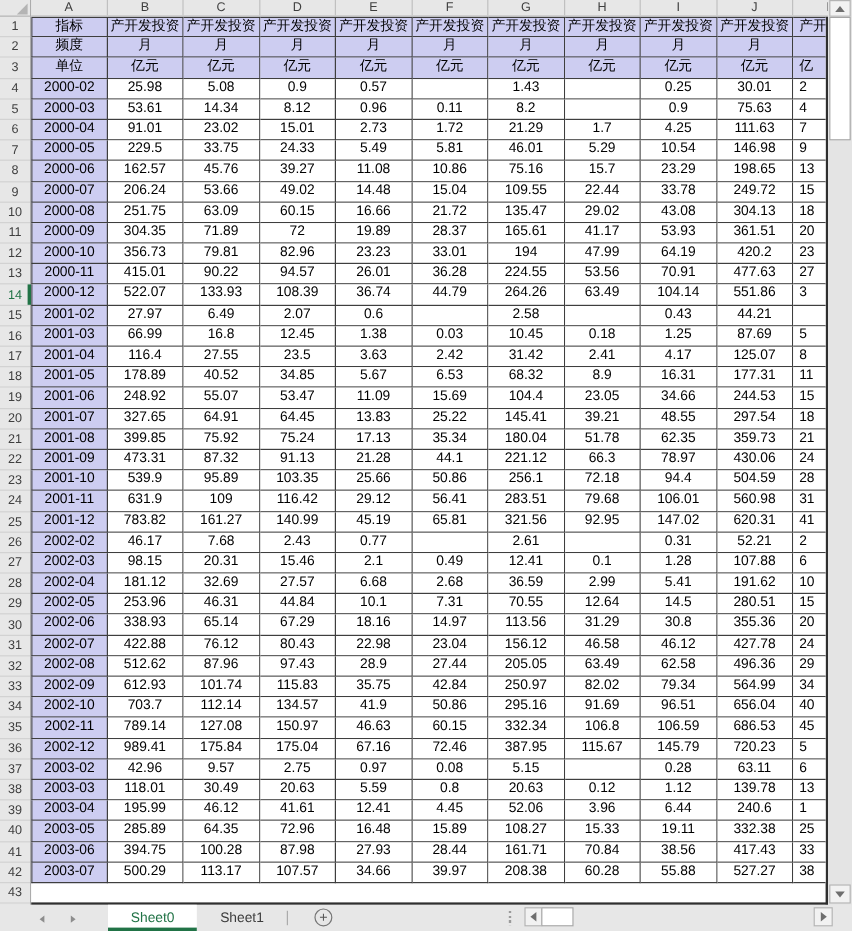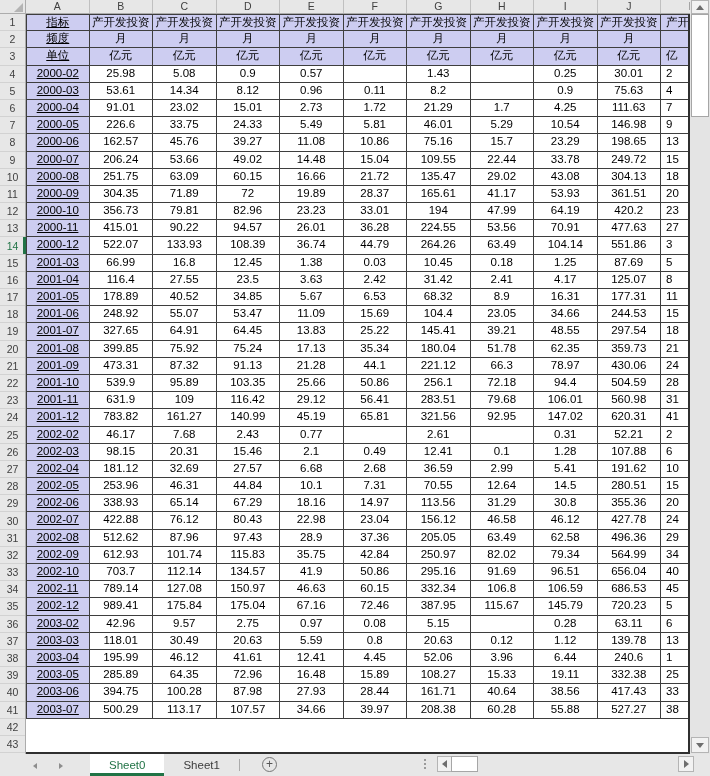--- a/index.html
+++ b/index.html
@@ -27,21 +27,21 @@
   .rowhdr.sel::after{content:"";position:absolute;right:-1px;top:0;bottom:0;width:3px;background:#217346;}
 
   
   .grid{position:absolute;left:26px;top:14px;width:664px;height:740px;overflow:hidden;
     background:#fff;box-sizing:border-box;border-right:2px solid #2F2F2F;border-bottom:2px solid #2F2F2F;}
   .row{display:flex;height:17.2px;}
   .row:first-child .c{border-top:1px solid #3E3E3E;}
   .c{flex:0 0 63.5px;width:63.5px;box-sizing:border-box;border-right:1px solid #3E3E3E;
     border-bottom:1px solid #3E3E3E;font-size:11.5px;line-height:15.5px;text-align:center;
     color:#000;background:#fff;overflow:hidden;white-space:nowrap;}
-  .c.colA{border-left:1px solid #3E3E3E;text-decoration:underline;}
+  .c.colA{border-left:1px solid #3E3E3E;}
   .c.hdrfill{background:#CDCDF1;}
   .c.k{text-align:left;padding-left:5px;}
 
   
   .vscroll{position:absolute;left:690px;top:0;width:20px;height:754px;background:#E4E4E4;}
   .vbtn{position:absolute;left:1px;width:18px;height:14px;background:#F2F2F2;
     border:1px solid #B4B4B4;box-sizing:border-box;display:flex;align-items:center;justify-content:center;}
   .vbtn.up{top:0;}
   .vbtn.down{top:737px;height:16px;}
   .vthumb{position:absolute;left:1px;top:14px;width:18px;height:103px;background:#FFFFFF;
@@ -217,21 +217,21 @@
         <div class="c">2.73</div>
         <div class="c">1.72</div>
         <div class="c">21.29</div>
         <div class="c">1.7</div>
         <div class="c">4.25</div>
         <div class="c">111.63</div>
         <div class="c k">7</div>
       </div>
       <div class="row">
         <div class="c hdrfill colA">2000-05</div>
-        <div class="c">226.6</div>
+        <div class="c">229.5</div>
         <div class="c">33.75</div>
         <div class="c">24.33</div>
         <div class="c">5.49</div>
         <div class="c">5.81</div>
         <div class="c">46.01</div>
         <div class="c">5.29</div>
         <div class="c">10.54</div>
         <div class="c">146.98</div>
         <div class="c k">9</div>
       </div>
@@ -320,20 +320,33 @@
         <div class="c">108.39</div>
         <div class="c">36.74</div>
         <div class="c">44.79</div>
         <div class="c">264.26</div>
         <div class="c">63.49</div>
         <div class="c">104.14</div>
         <div class="c">551.86</div>
         <div class="c k">3</div>
       </div>
       <div class="row">
+        <div class="c hdrfill colA">2001-02</div>
+        <div class="c">27.97</div>
+        <div class="c">6.49</div>
+        <div class="c">2.07</div>
+        <div class="c">0.6</div>
+        <div class="c"></div>
+        <div class="c">2.58</div>
+        <div class="c"></div>
+        <div class="c">0.43</div>
+        <div class="c">44.21</div>
+        <div class="c k"></div>
+      </div>
+      <div class="row">
         <div class="c hdrfill colA">2001-03</div>
         <div class="c">66.99</div>
         <div class="c">16.8</div>
         <div class="c">12.45</div>
         <div class="c">1.38</div>
         <div class="c">0.03</div>
         <div class="c">10.45</div>
         <div class="c">0.18</div>
         <div class="c">1.25</div>
         <div class="c">87.69</div>
@@ -533,21 +546,21 @@
         <div class="c">46.12</div>
         <div class="c">427.78</div>
         <div class="c k">24</div>
       </div>
       <div class="row">
         <div class="c hdrfill colA">2002-08</div>
         <div class="c">512.62</div>
         <div class="c">87.96</div>
         <div class="c">97.43</div>
         <div class="c">28.9</div>
-        <div class="c">37.36</div>
+        <div class="c">27.44</div>
         <div class="c">205.05</div>
         <div class="c">63.49</div>
         <div class="c">62.58</div>
         <div class="c">496.36</div>
         <div class="c k">29</div>
       </div>
       <div class="row">
         <div class="c hdrfill colA">2002-09</div>
         <div class="c">612.93</div>
         <div class="c">101.74</div>
@@ -652,21 +665,21 @@
         <div class="c k">25</div>
       </div>
       <div class="row">
         <div class="c hdrfill colA">2003-06</div>
         <div class="c">394.75</div>
         <div class="c">100.28</div>
         <div class="c">87.98</div>
         <div class="c">27.93</div>
         <div class="c">28.44</div>
         <div class="c">161.71</div>
-        <div class="c">40.64</div>
+        <div class="c">70.84</div>
         <div class="c">38.56</div>
         <div class="c">417.43</div>
         <div class="c k">33</div>
       </div>
       <div class="row">
         <div class="c hdrfill colA">2003-07</div>
         <div class="c">500.29</div>
         <div class="c">113.17</div>
         <div class="c">107.57</div>
         <div class="c">34.66</div>

